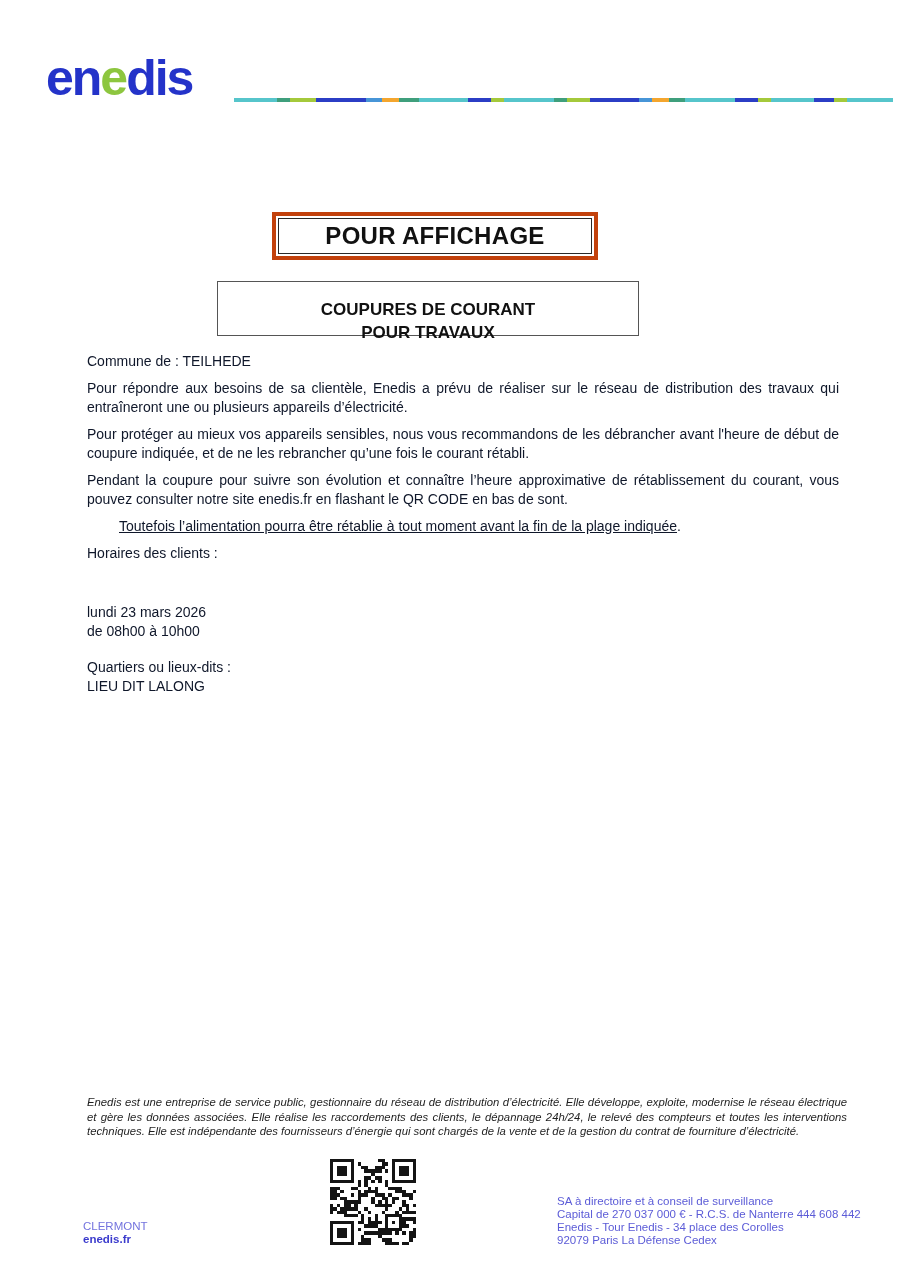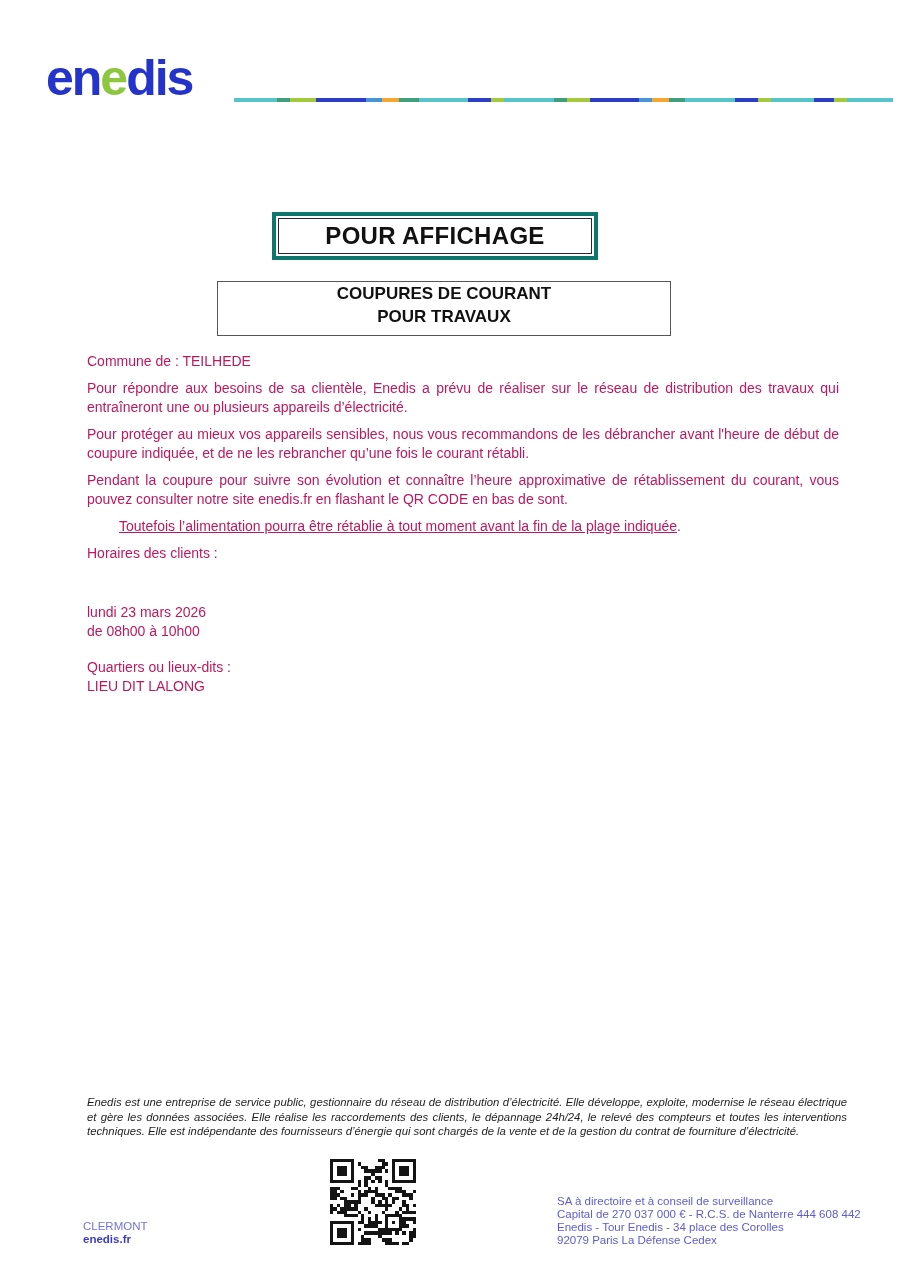--- a/index.html
+++ b/index.html
@@ -44,47 +44,47 @@
       #2b3ec5 76%,#2b3ec5 79.5%,
       #a4c93b 79.5%,#a4c93b 81.5%,
       #56c5cb 81.5%,#56c5cb 88%,
       #2b3ec5 88%,#2b3ec5 91%,
       #a4c93b 91%,#a4c93b 93%,
       #56c5cb 93%,#56c5cb 100%);
   }
   
   .stamp-outer{
     position:absolute;left:272px;top:212px;width:326px;
-    border:4px solid #0f766e;
+    border:4px solid #c2410c;
     padding:2px;
     box-sizing:border-box;
     background:#fff;
   }
   .stamp-inner{
     border:1.5px solid #2a2a2a;
     text-align:center;
     font-size:24px;font-weight:bold;
     line-height:30px;
     padding:2px 0;
     letter-spacing:0.3px;
     color:#111;
   }
   .notice-box{
-    position:absolute;left:217px;top:281px;width:454px;height:55px;
+    position:absolute;left:217px;top:281px;width:422px;height:55px;
     border:1.5px solid #555;
     box-sizing:border-box;
     text-align:center;
     font-size:17px;font-weight:bold;color:#111;
     line-height:23px;
-    padding-top:0;
+    padding-top:16px;
   }
   
   .body-text{
     position:absolute;left:87px;top:352px;width:752px;
-    font-size:14px;line-height:19px;color:#be185d;
+    font-size:14px;line-height:19px;color:#0f172a;
   }
   .body-text p{margin:0 0 8px 0;}
   .body-text p.just{text-align:justify;}
   .emph{margin:0 0 9px 0;}
   .emph .u{text-decoration:underline;margin-left:32px;}
   .sched-label{margin:0 0 40px 0 !important;}
   .sched-line{margin:0 !important;}
   .gap-before{margin-top:17px !important;}
   
   .legal{

